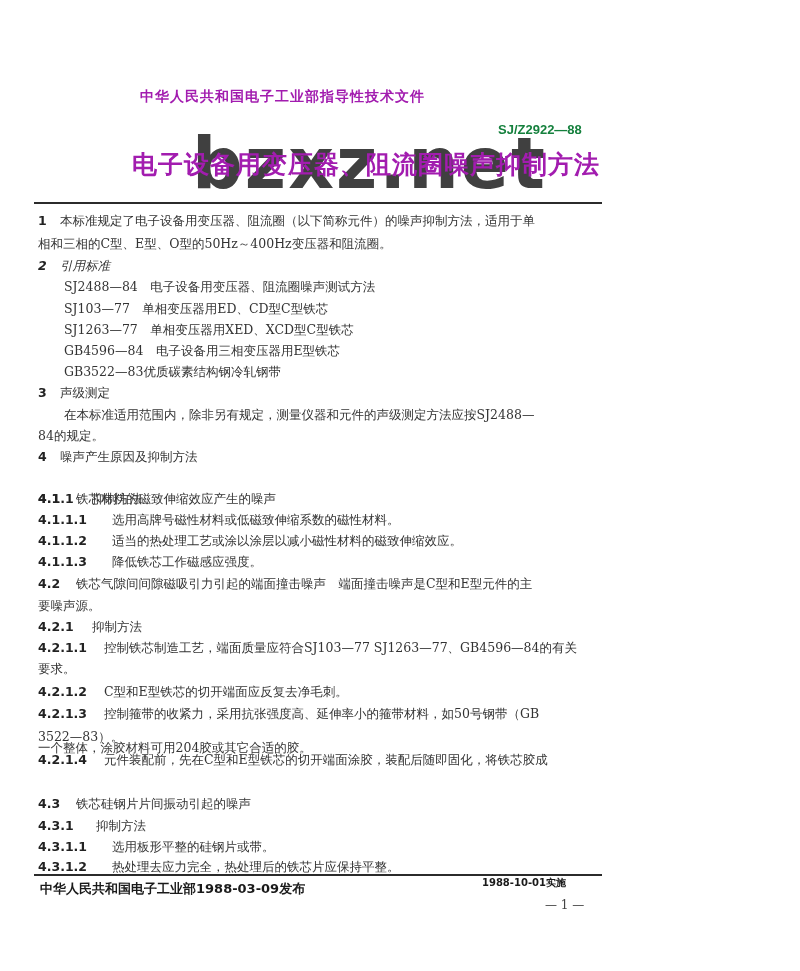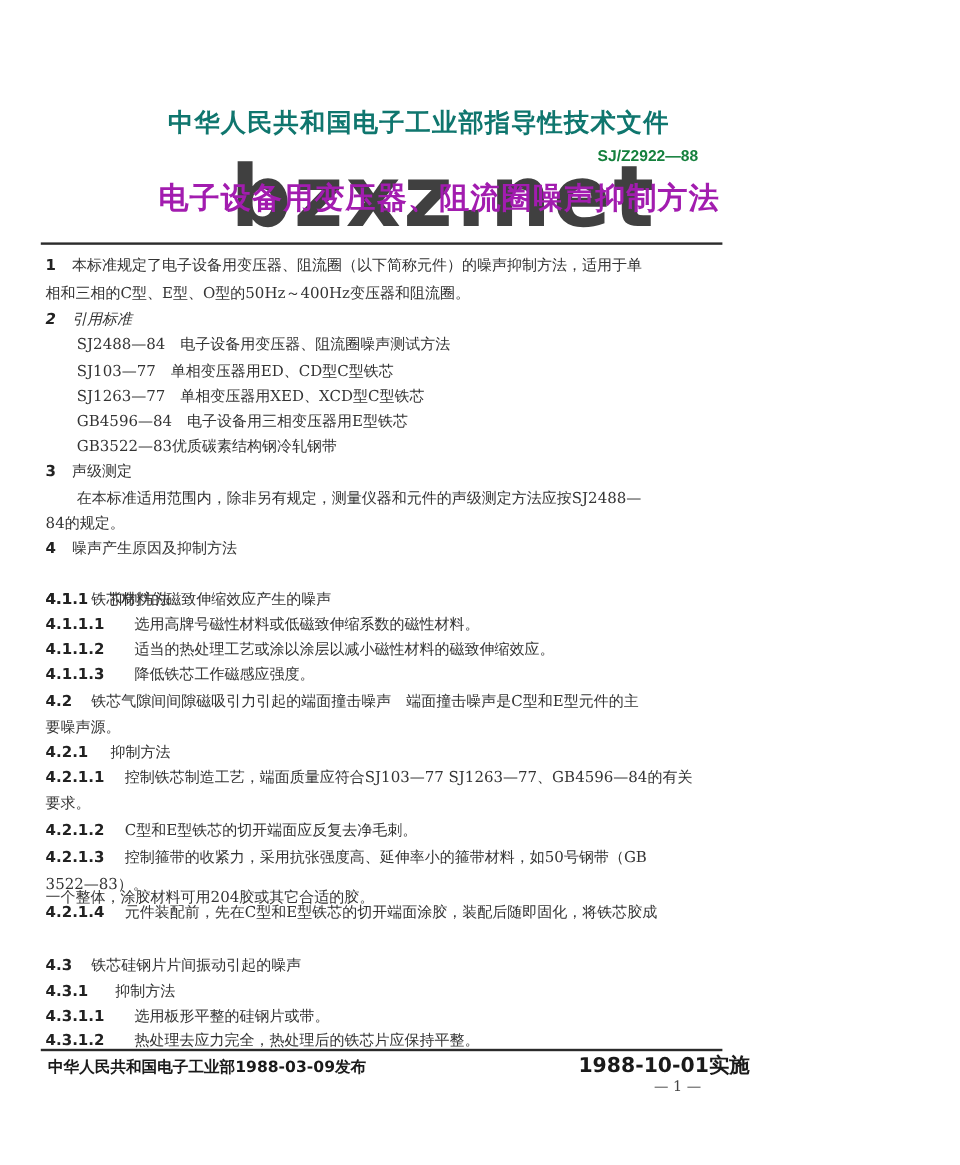--- a/index.html
+++ b/index.html
@@ -1,29 +1,29 @@
 <!DOCTYPE html>
 <html><head>
   <meta charset="utf-8">
   <style>
     html, body { margin:0; padding:0; background:#ffffff; }
     body { width:800px; height:971px; position:relative; overflow:hidden;
            font-family:"DejaVu Serif", serif; color:#2a2a2a; }
     .watermark { position:absolute; left:192px; top:128px; font-family:"DejaVu Sans", sans-serif;
                  font-weight:bold; font-size:71px; color:#404040; letter-spacing:2px; z-index:0; line-height:1; }
     .abs { position:absolute; z-index:1; white-space:nowrap; }
-    .org { left:140px; top:88px; font-family:"DejaVu Sans", sans-serif; font-weight:bold; font-size:21px; letter-spacing:1px; color:#0f766e;text-align:center; }
+    .org { left:140px; top:88px; font-family:"DejaVu Sans", sans-serif; font-weight:bold; font-size:14px; letter-spacing:1px; color:#a21caf;text-align:center; }
     .code { left:498px; top:122px; font-family:Liberation Sans, sans-serif; font-weight:bold; font-size:13px; color:#15803d; }
     .title { left:132px; top:148px; font-family:"DejaVu Sans", sans-serif; font-weight:bold; font-size:25px; color:#a21caf; letter-spacing:1px; }
     .rule { position:absolute; left:34px; width:568px; height:2px; background:#2b2b2b; z-index:1; }
     .line { position:absolute; left:38px; font-size:12.5px; white-space:nowrap; z-index:1; color:#333; }
     .num { font-family:"DejaVu Sans", sans-serif; font-weight:bold; color:#222; display:inline-block; }
     .ind { left:64px; }
     .foot-left { left:40px; top:880px; font-family:"DejaVu Sans", sans-serif; font-weight:bold; font-size:13px; color:#1a1a1a; }
-    .foot-right { left:482px; top:876px; font-family:"DejaVu Sans", sans-serif; font-weight:bold; font-size:17px; color:#1a1a1a; }
+    .foot-right { left:482px; top:876px; font-family:"DejaVu Sans", sans-serif; font-weight:bold; font-size:10px; color:#1a1a1a; }
     .pageno { left:545px; top:898px; font-size:12px; color:#444; }
   </style>
 </head>
 <body>
 
 <div class="watermark">bzxz.net</div>
 
 <div class="abs org">中华人民共和国电子工业部指导性技术文件</div>
 <div class="abs code">SJ/Z2922—88</div>
 <div class="abs title">电子设备用变压器、阻流圈噪声抑制方法</div>

